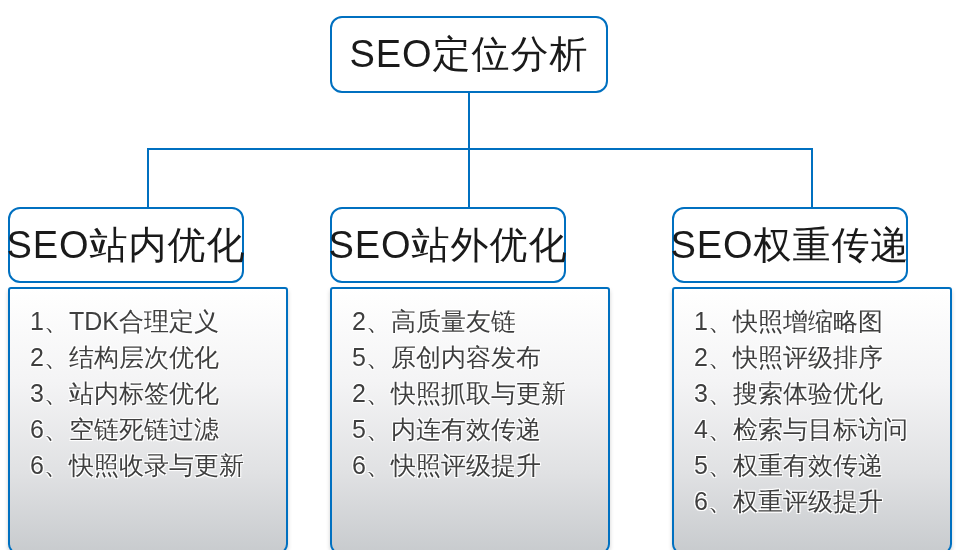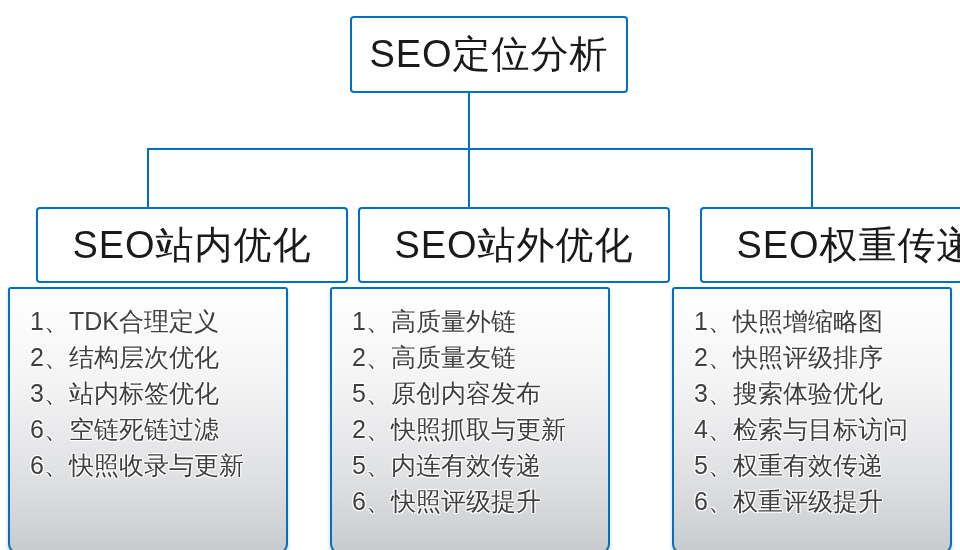--- a/index.html
+++ b/index.html
@@ -19,45 +19,44 @@
     pointer-events: none;
   }
   .connectors line {
     stroke: #0070c0;
     stroke-width: 2;
   }
   .node {
     position: absolute;
     background: #ffffff;
     border: 2.5px solid #0070c0;
-    border-radius: 4px;
+    border-radius: 12px;
     display: flex;
     align-items: center;
     justify-content: center;
-    margin-left: 20px;
   }
   .root-box {
     left: 330px; top: 16px;
     width: 278px; height: 77px;
   }
   .root-label, .header-label {
     color: #1a1a1a;
     font-size: 38px;
     font-weight: 400;
     letter-spacing: 1px;
     white-space: nowrap;
   }
   .col { position: absolute; top: 207px; width: 280px; }
   .col-1 { left: 8px; }
   .col-2 { left: 330px; }
   .col-3 { left: 672px; }
   .header-box {
     position: absolute;
-    left: 8px; top: 0;
-    width: 312px; height: 76px;
+    left: 0; top: 0;
+    width: 236px; height: 76px;
   }
   .list-box {
     position: absolute;
     left: 0; top: 80px;
     width: 280px; height: 267px;
     border: 2.5px solid #0070c0;
     border-radius: 3px 3px 10px 10px;
     background: linear-gradient(180deg, #ffffff 0%, #f4f4f5 35%, #e0e1e3 70%, #c8cbce 100%);
     box-shadow: 0 3px 4px rgba(0,0,0,0.18);
     padding: 14px 10px 0 20px;
@@ -104,21 +103,20 @@
       <div class="list-item">6、空链死链过滤</div>
       <div class="list-item">6、快照收录与更新</div>
     </div>
   </div>
 
   <div class="col col-2">
     <div class="node header-box">
       <span class="header-label">SEO站外优化</span>
     </div>
     <div class="list-box">
-      <div class="list-item">1、高质量外链</div>
       <div class="list-item">2、高质量友链</div>
       <div class="list-item">5、原创内容发布</div>
       <div class="list-item">2、快照抓取与更新</div>
       <div class="list-item">5、内连有效传递</div>
       <div class="list-item">6、快照评级提升</div>
     </div>
   </div>
 
   <div class="col col-3">
     <div class="node header-box">

